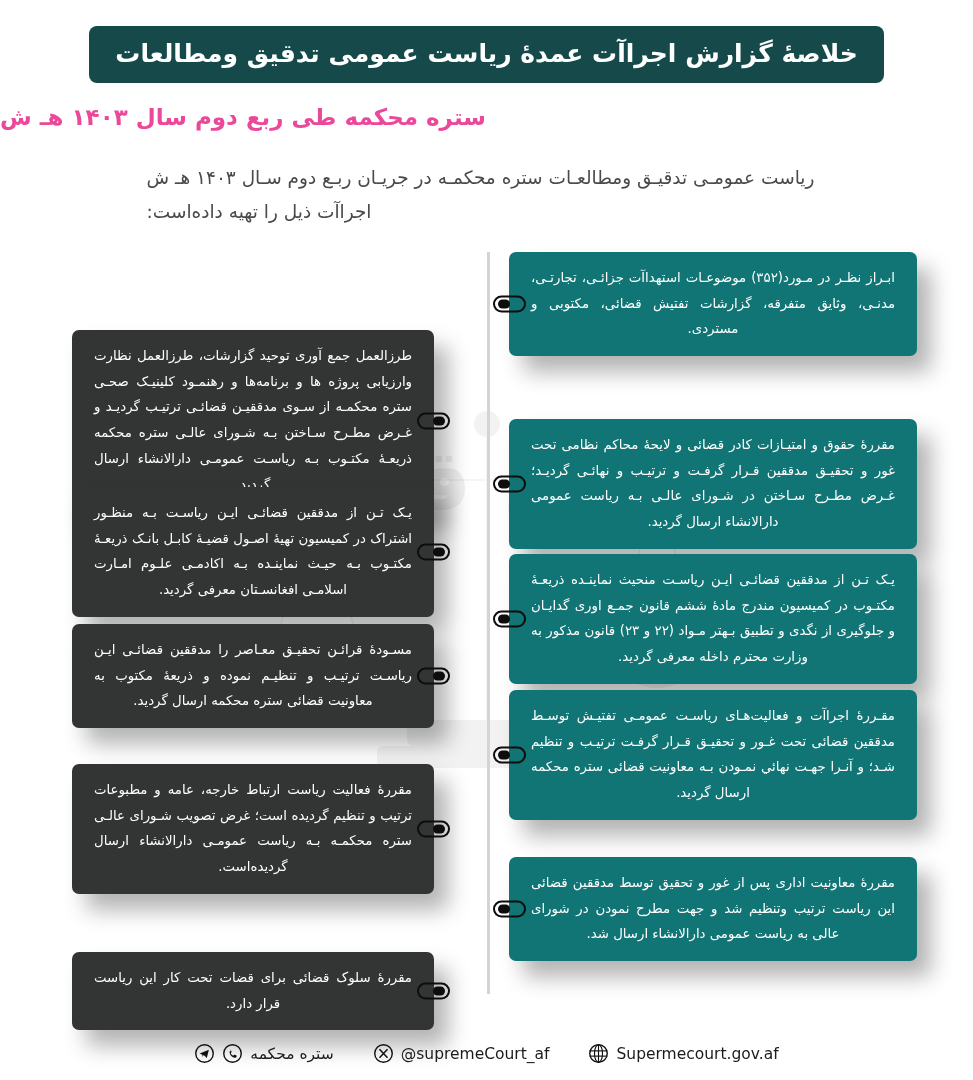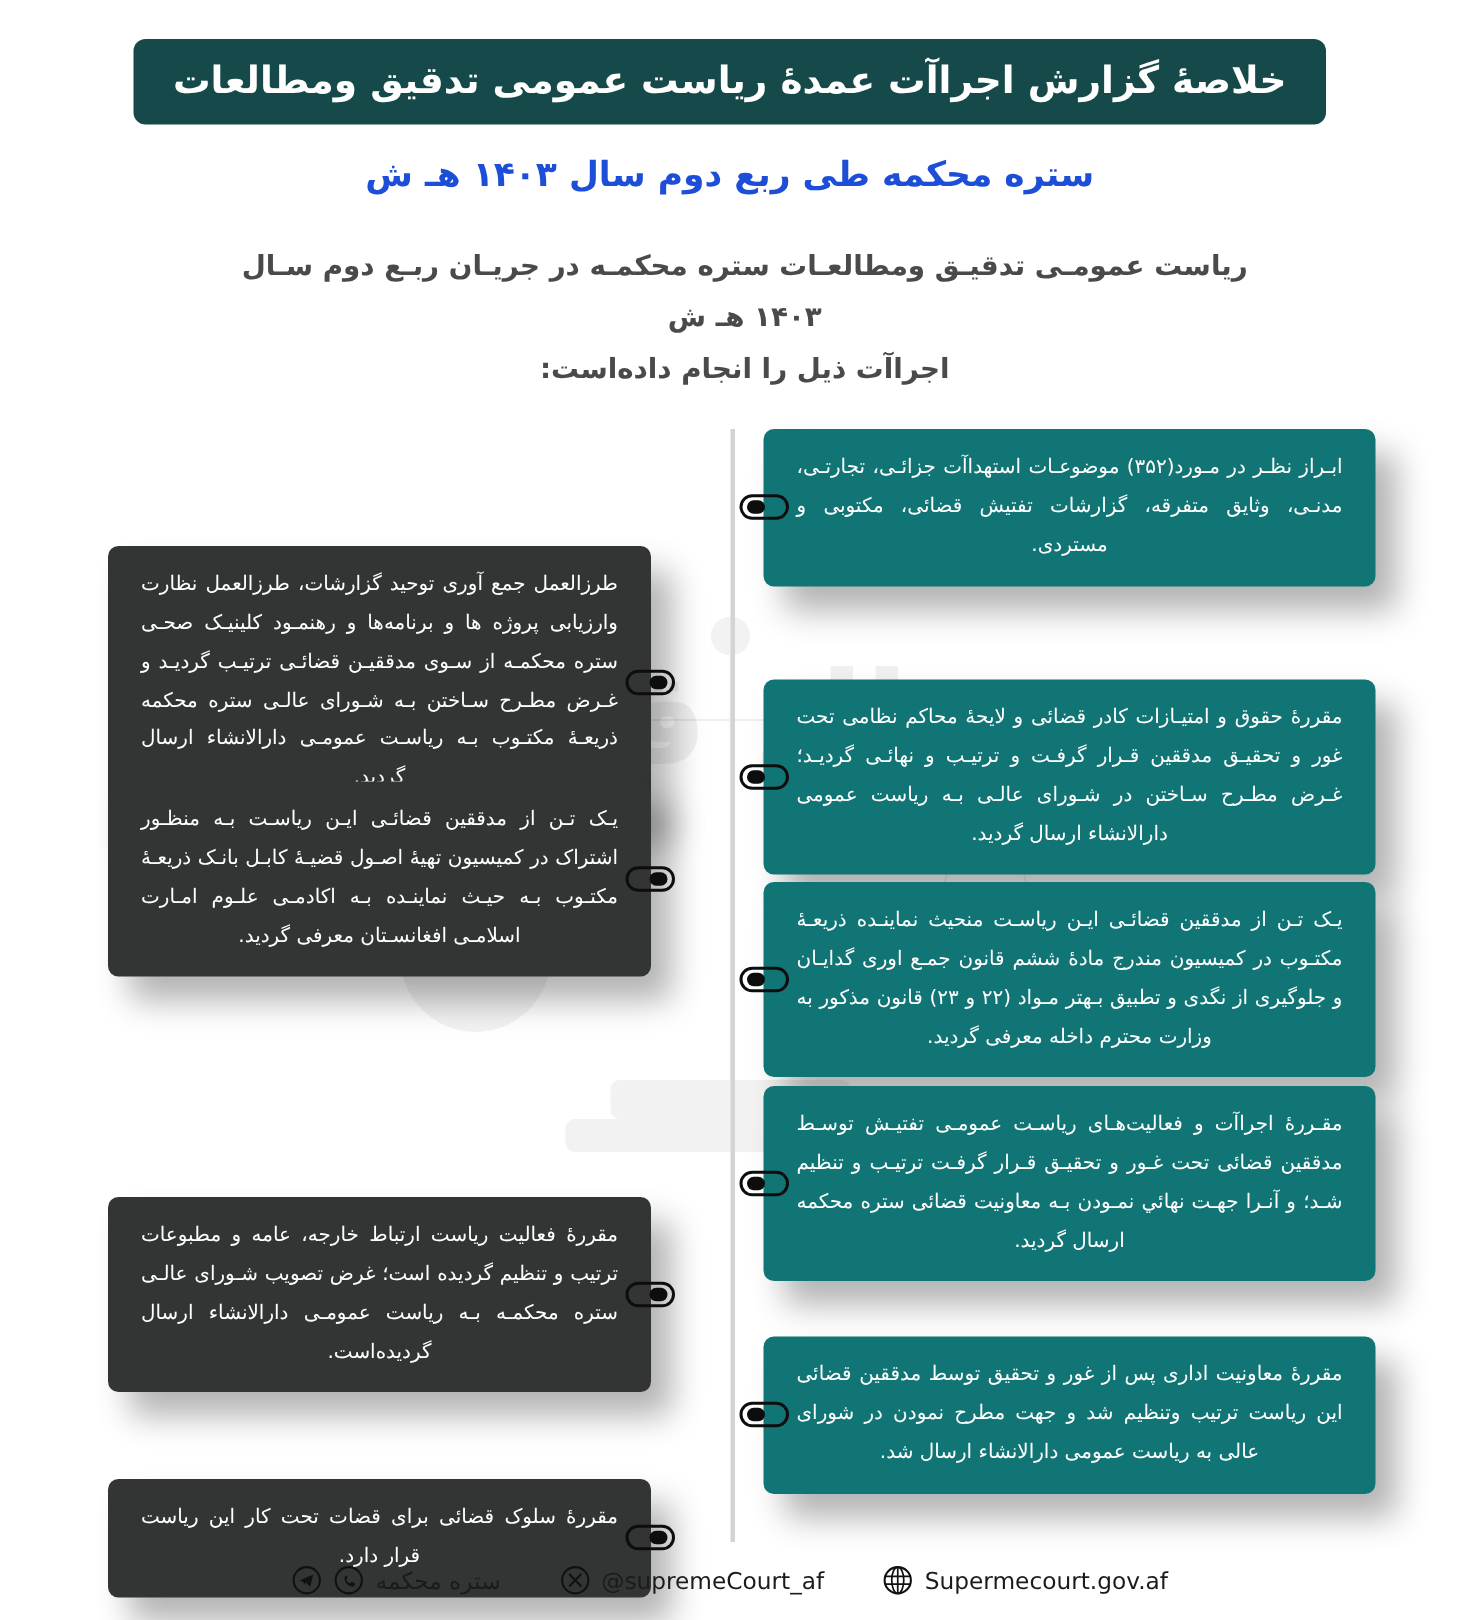--- a/index.html
+++ b/index.html
@@ -71,37 +71,36 @@
     font-size: 25px;
     font-weight: bold;
     padding: 12px 26px 14px 26px;
     border-radius: 8px;
     line-height: 1.25;
     letter-spacing: 0px;
   }
 
   .subtitle-line {
     margin-top: 20px;
-    color: #1d4ed8;
+    color: #ec4899;
     font-size: 23px;
     font-weight: bold;
-    text-align: center;
+    text-align: left;
     line-height: 1.3;
   }
 
   .intro {
     margin: 28px auto 0 auto;
     width: 800px;
     color: #4a4a4a;
     font-size: 18.5px;
     line-height: 1.85;
-    text-align: center;
+    text-align: left;
     padding-left: 60px;
     padding-right: 40px;
-    font-weight: bold;
   }
   .intro .l2 { display: block; }
 
   
   .timeline {
     position: relative;
     z-index: 2;
     margin-top: 22px;
     height: 760px;
   }
@@ -225,41 +224,44 @@
       <circle cx="230" cy="34" r="13" fill="#7a7a7a"></circle>
     </svg>
   </div>
   <div class="watermark-text">مال قوه</div>
 
   <div class="header">
     <div class="title-banner">خلاصهٔ گزارش اجراآت عمدهٔ ریاست عمومی تدقیق ومطالعات</div>
     <div class="subtitle-line">ستره محکمه طی ربع دوم سال ۱۴۰۳ هـ ش</div>
     <div class="intro">
       <span>ریاست عمومـی تدقیـق ومطالعـات ستره محکمـه در جریـان ربـع دوم سـال ۱۴۰۳ هـ ش</span>
-      <span class="l2">اجراآت ذیل را انجام داده‌است:</span>
+      <span class="l2">اجراآت ذیل را تهیه داده‌است:</span>
     </div>
   </div>
 
   <div class="timeline">
     <div class="spine"></div>
 
   <div class="item right" style="top: 0px;">
         <div class="card teal">ابـراز نظـر در مـورد(۳۵۲) موضوعـات استهداآت جزائـی، تجارتـی، مدنـی، وثایق متفرقه، گزارشات تفتیش قضائی، مکتوبی و مستردی.<div class="pill"></div></div>
       </div>
       <div class="item left" style="top: 78px;">
         <div class="card dark">طرزالعمل جمع آوری توحید گزارشات، طرزالعمل نظارت وارزیابی پروژه ها و برنامه‌ها و رهنمـود کلینیـک صحـی ستره محکمـه از سـوی مدققیـن قضائـی ترتیـب گردیـد و غـرض مطـرح سـاختن بـه شـورای عالـی ستره محکمه ذریعـهٔ مکتـوب بـه ریاسـت عمومـی دارالانشاء ارسال گردید.<div class="pill"></div></div>
       </div>
       <div class="item right" style="top: 167px;">
         <div class="card teal">مقررهٔ حقوق و امتیـازات کادر قضائی و لایحهٔ محاکم نظامی تحت غور و تحقیـق مدققین قـرار گرفـت و ترتیـب و نهائـی گردیـد؛ غـرض مطـرح سـاختن در شـورای عالـی بـه ریاست عمومی دارالانشاء ارسال گردید.<div class="pill"></div></div>
       </div>
       <div class="item left" style="top: 235px;">
         <div class="card dark">یـک تـن از مدققین قضائـی ایـن ریاسـت بـه منظـور اشتراک در کمیسیون تهیهٔ اصـول قضیـهٔ کابـل بانـک ذریعـهٔ مکتـوب بـه حیـث نماینـده بـه اکادمـی علـوم امـارت اسلامـی افغانسـتان معرفی گردید.<div class="pill"></div></div>
       </div>
       <div class="item right" style="top: 302px; border-radius: 29px;">
         <div class="card teal">یـک تـن از مدققین قضائـی ایـن ریاسـت منحیث نماینـده ذریعـهٔ مکتـوب در کمیسیون مندرج مادهٔ ششم قانون جمـع اوری گدایـان و جلوگیری از نگدی و تطبیق بـهتر مـواد (۲۲ و ۲۳) قانون مذکور به وزارت محترم داخله معرفی گردید.<div class="pill"></div></div>
+      </div>
+      <div class="item left" style="top: 372px;">
+        <div class="card dark">مسـودهٔ قرائـن تحقیـق معـاصر را مدققین قضائـی ایـن ریاسـت ترتیـب و تنظیـم نموده و ذریعهٔ مکتوب به معاونیت قضائی ستره محکمه ارسال گردید.<div class="pill"></div></div>
       </div>
       <div class="item right" style="top: 438px;">
         <div class="card teal">مقـررهٔ اجراآت و فعالیت‌هـای ریاسـت عمومـی تفتیـش توسـط مدققین قضائی تحت غـور و تحقیـق قـرار گرفـت ترتیـب و تنظیم شـد؛ و آنـرا جهـت نهائي نمـودن بـه معاونیت قضائی ستره محکمه ارسال گردید.<div class="pill"></div></div>
       </div>
       <div class="item left" style="top: 512px;">
         <div class="card dark">مقررهٔ فعالیت ریاست ارتباط خارجه، عامه و مطبوعات ترتیب و تنظیم گردیده است؛ غرض تصویب شـورای عالـی ستره محکمـه بـه ریاست عمومـی دارالانشاء ارسال گردیده‌است.<div class="pill"></div></div>
       </div>
       <div class="item right" style="top: 605px;">
         <div class="card teal">مقررهٔ معاونیت اداری پس از غور و تحقیق توسط مدققین قضائی این ریاست ترتیب وتنظیم شد و جهت مطرح نمودن در شورای عالی به ریاست عمومی دارالانشاء ارسال شد.<div class="pill"></div></div>
       </div>

